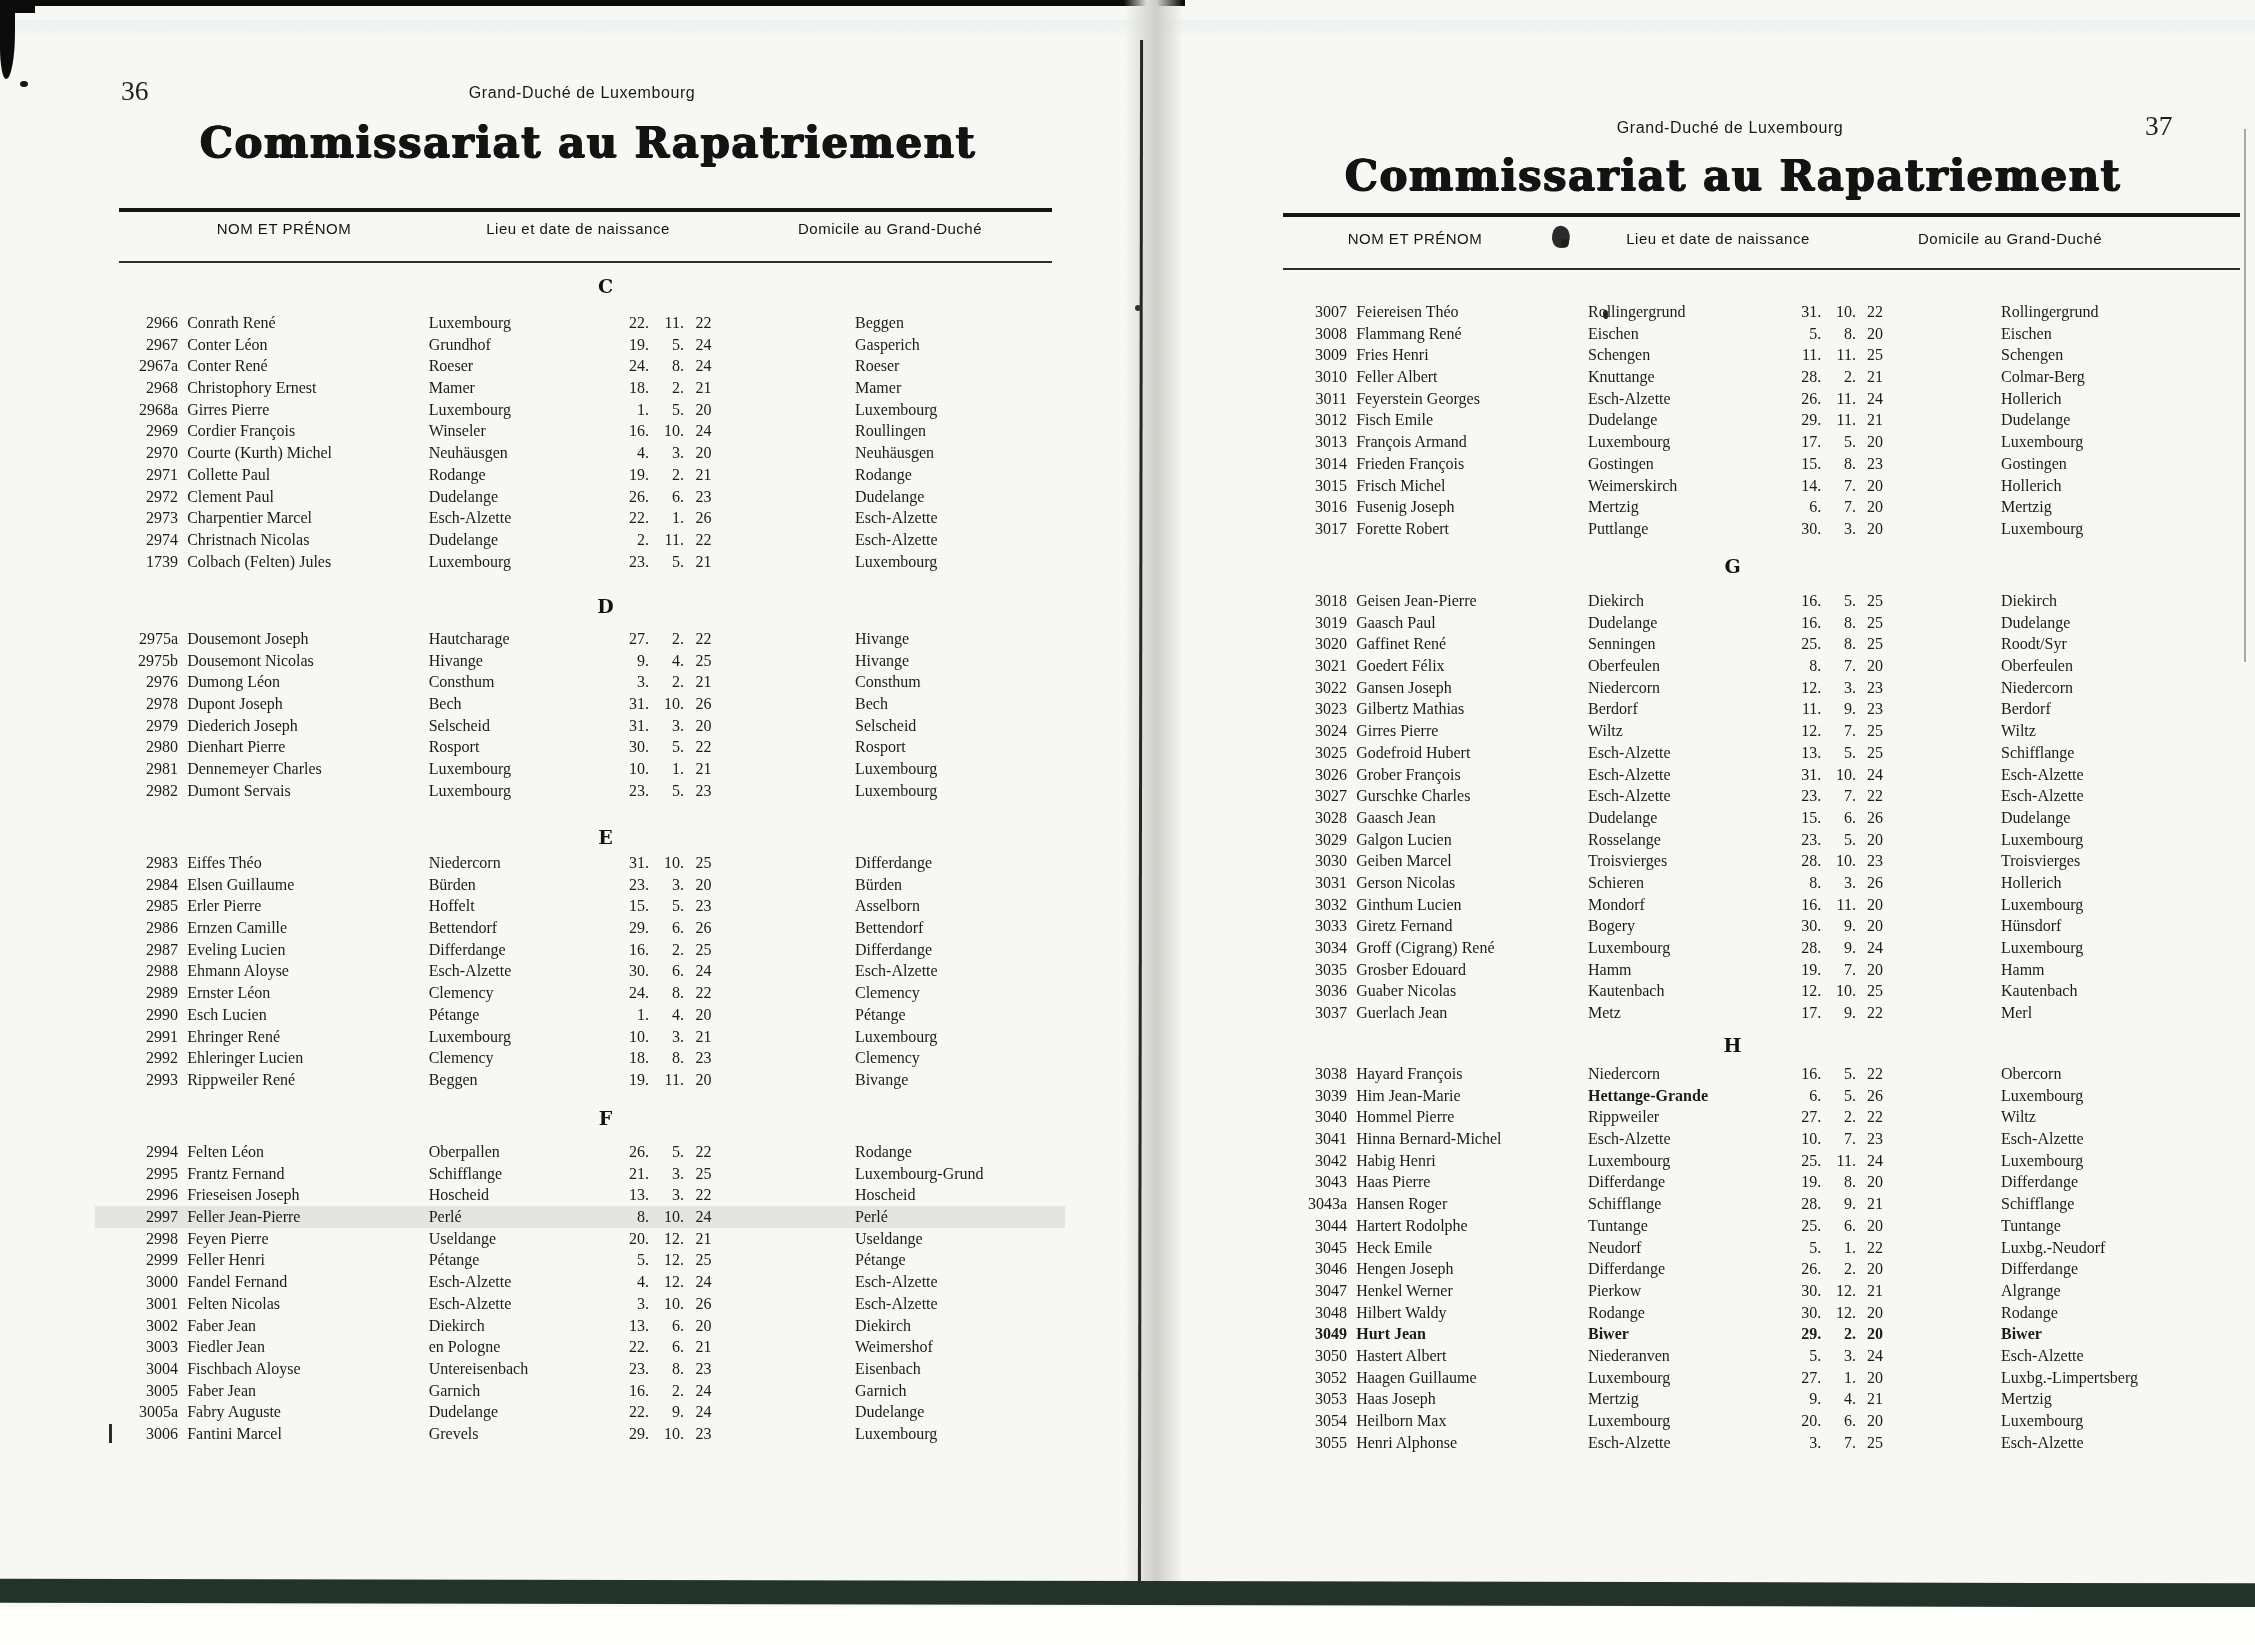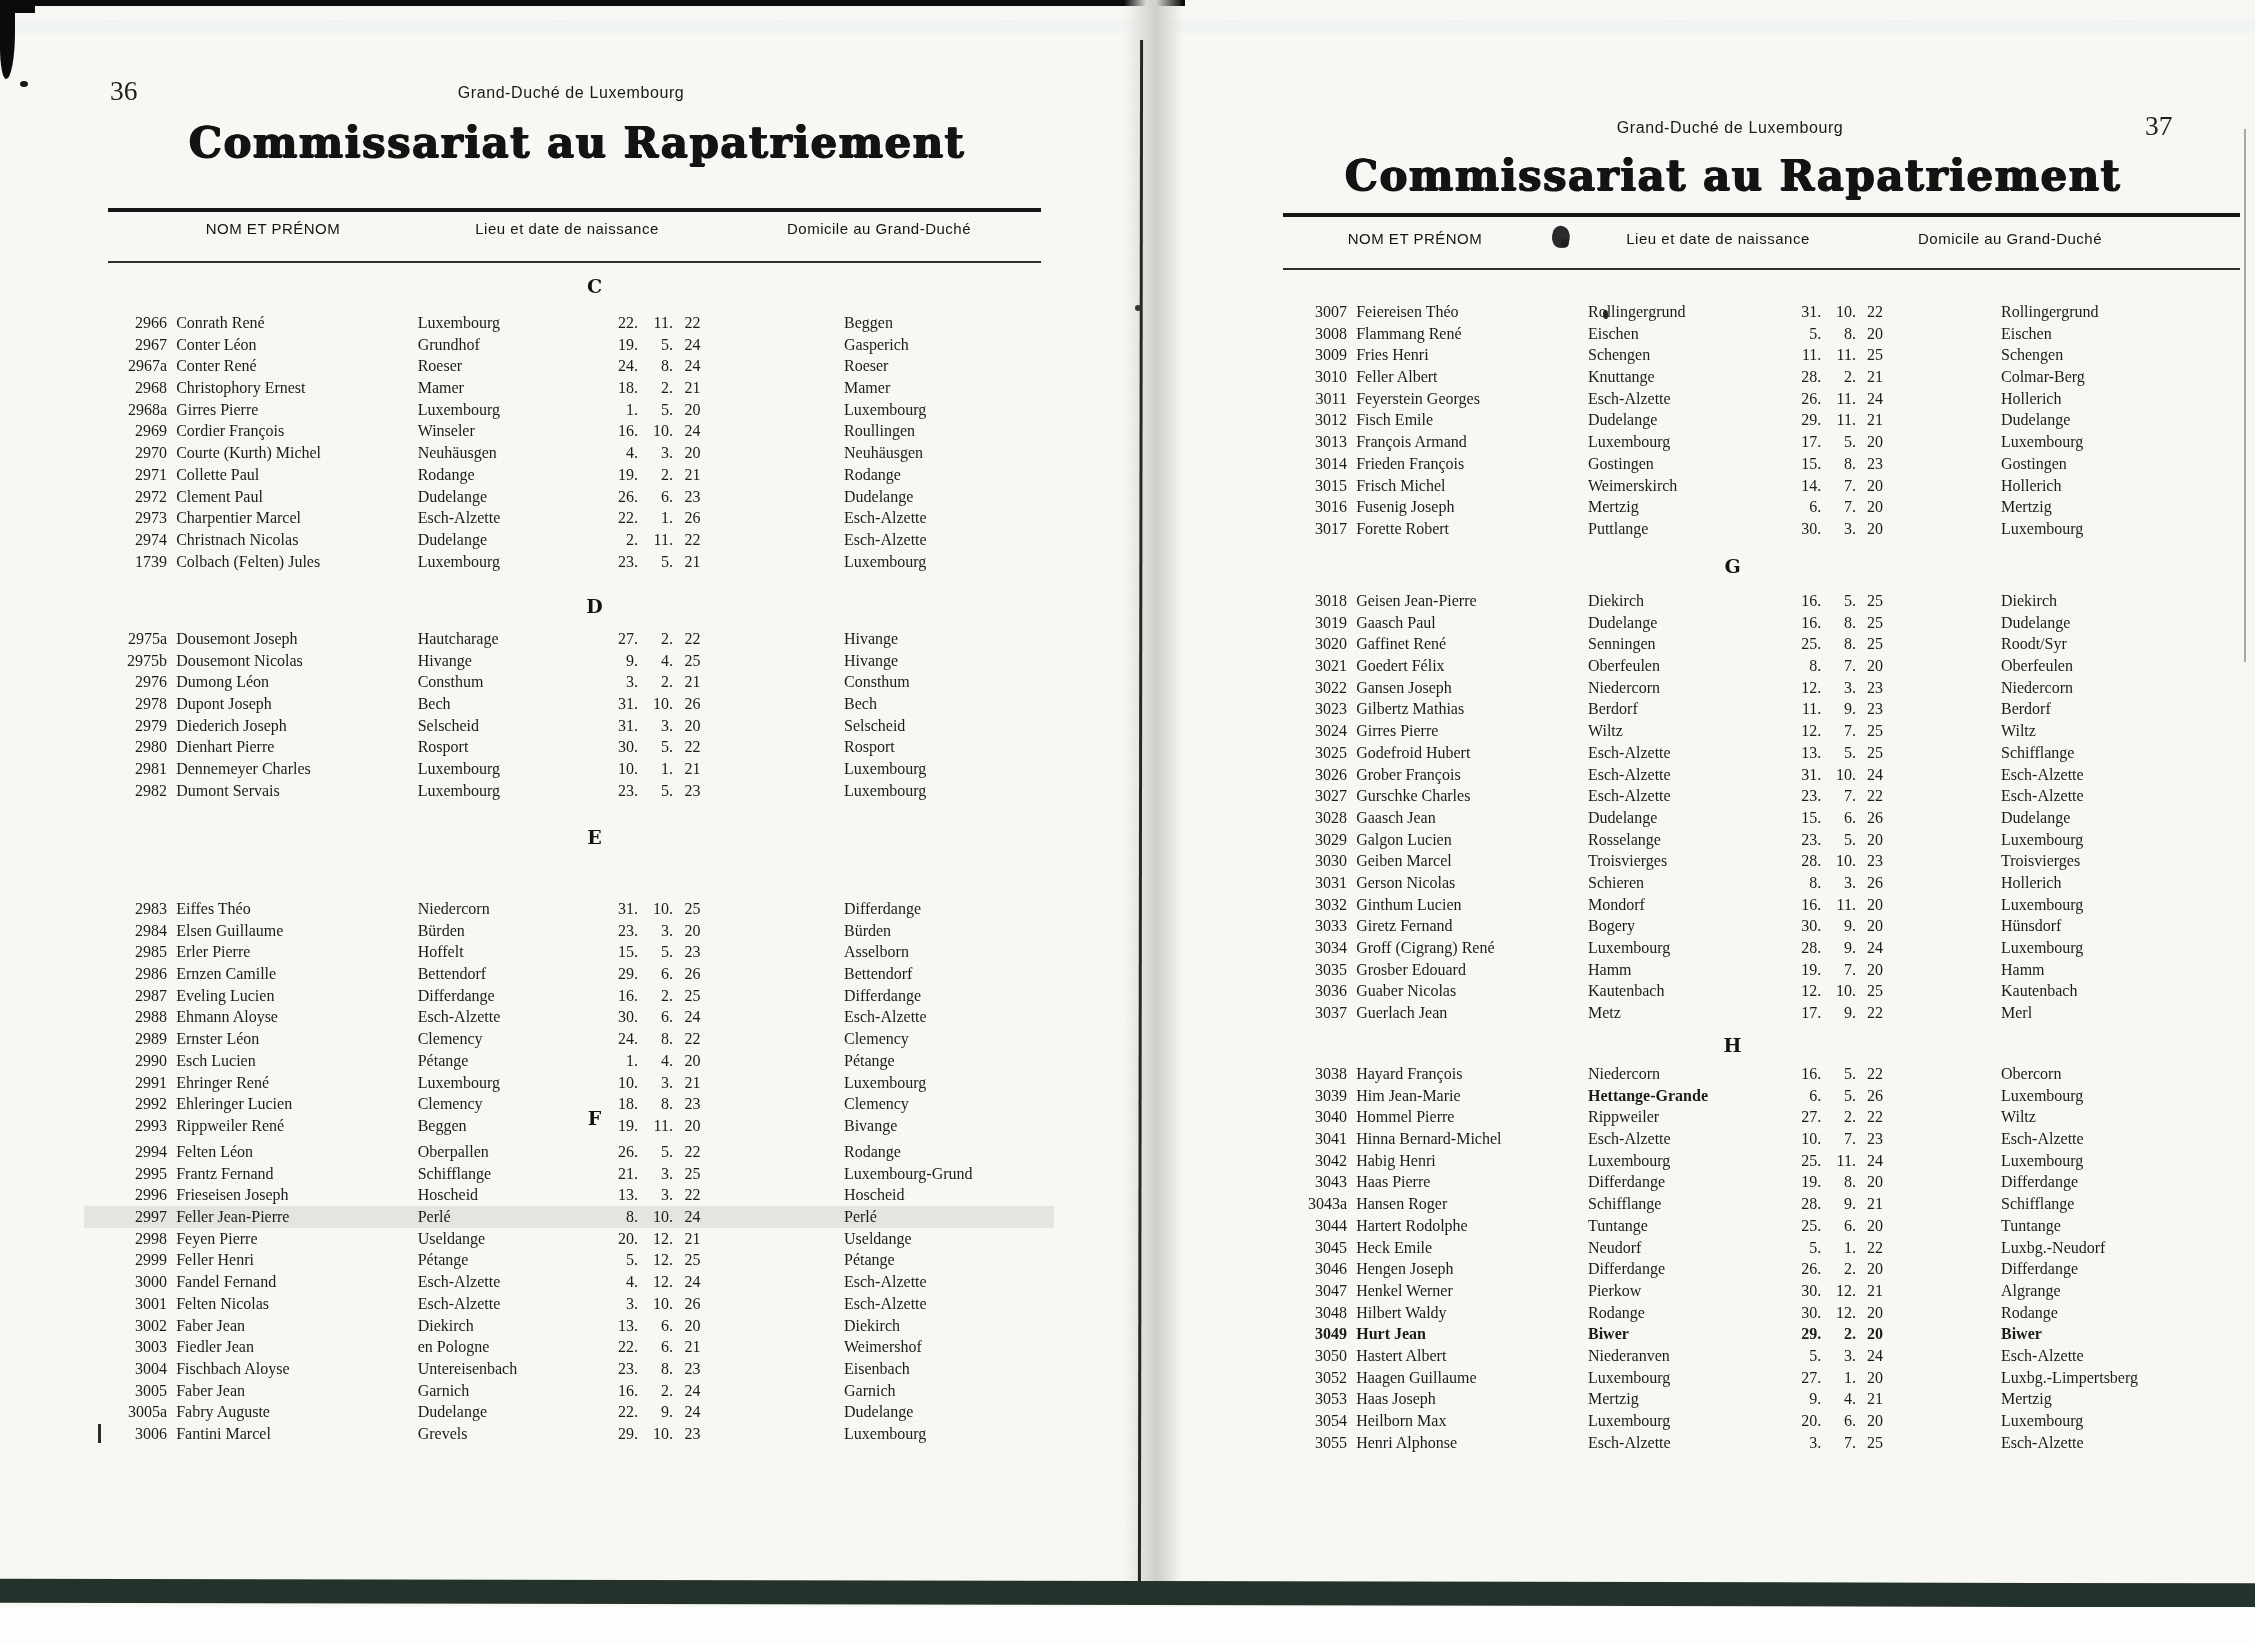--- a/index.html
+++ b/index.html
@@ -1,21 +1,21 @@
 <!DOCTYPE html>
 <html style="font-size:14.7px"><head>
 <meta charset="utf-8">
 <style>
   html,body{margin:0;padding:0;width:2255px;height:1646px;background:#ffffff;}
   .scan{position:relative;width:2255px;height:1646px;background:#f7f7f3;overflow:hidden;
         font-family:"Liberation Serif",serif;color:#1b1b1b;
         background-image:radial-gradient(rgba(0,0,0,0.028) 0.9px, transparent 0.9px);
         background-size:8.3px 12px;}
   .page{position:absolute;top:0;height:100%;}
-  #page-left{left:0;width:1153px;}
+  #page-left{left:11px;width:1153px;}
   #page-right{left:1153px;width:1102px;}
 
   
   .pgnum{position:absolute;font-family:"Liberation Serif",serif;font-size:27.5px;color:#1f1f1f;}
   .pg-l{left:110px;top:75px;}
   .pg-r{left:992px;top:110px;}
   .brand{position:absolute;transform:translateX(-50%);font-family:"Liberation Sans",sans-serif;
          font-size:16px;letter-spacing:0.6px;color:#191919;white-space:nowrap;}
   .b-l{left:571px;top:84px;}
   .b-r{left:577px;top:119px;}
@@ -332,21 +332,21 @@
             <span class="c-place">Luxembourg</span>
             <span class="c-date">
               <i class="d1">23.</i>
               <i class="d2">5.</i>
               <i class="d3">23</i>
             </span>
             <span class="c-home">Luxembourg</span>
           </div>
         </div>
         <div class="sec-letter" style="top: 826px;">E</div>
-        <div class="rows" style="top: 852px; margin-top: 46px;">
+        <div class="rows" style="top: 852px;">
           <div class="row">
             <span class="c-id">2983</span>
             <span class="c-name">Eiffes Théo</span>
             <span class="c-place">Niedercorn</span>
             <span class="c-date">
               <i class="d1">31.</i>
               <i class="d2">10.</i>
               <i class="d3">25</i>
             </span>
             <span class="c-home">Differdange</span>

